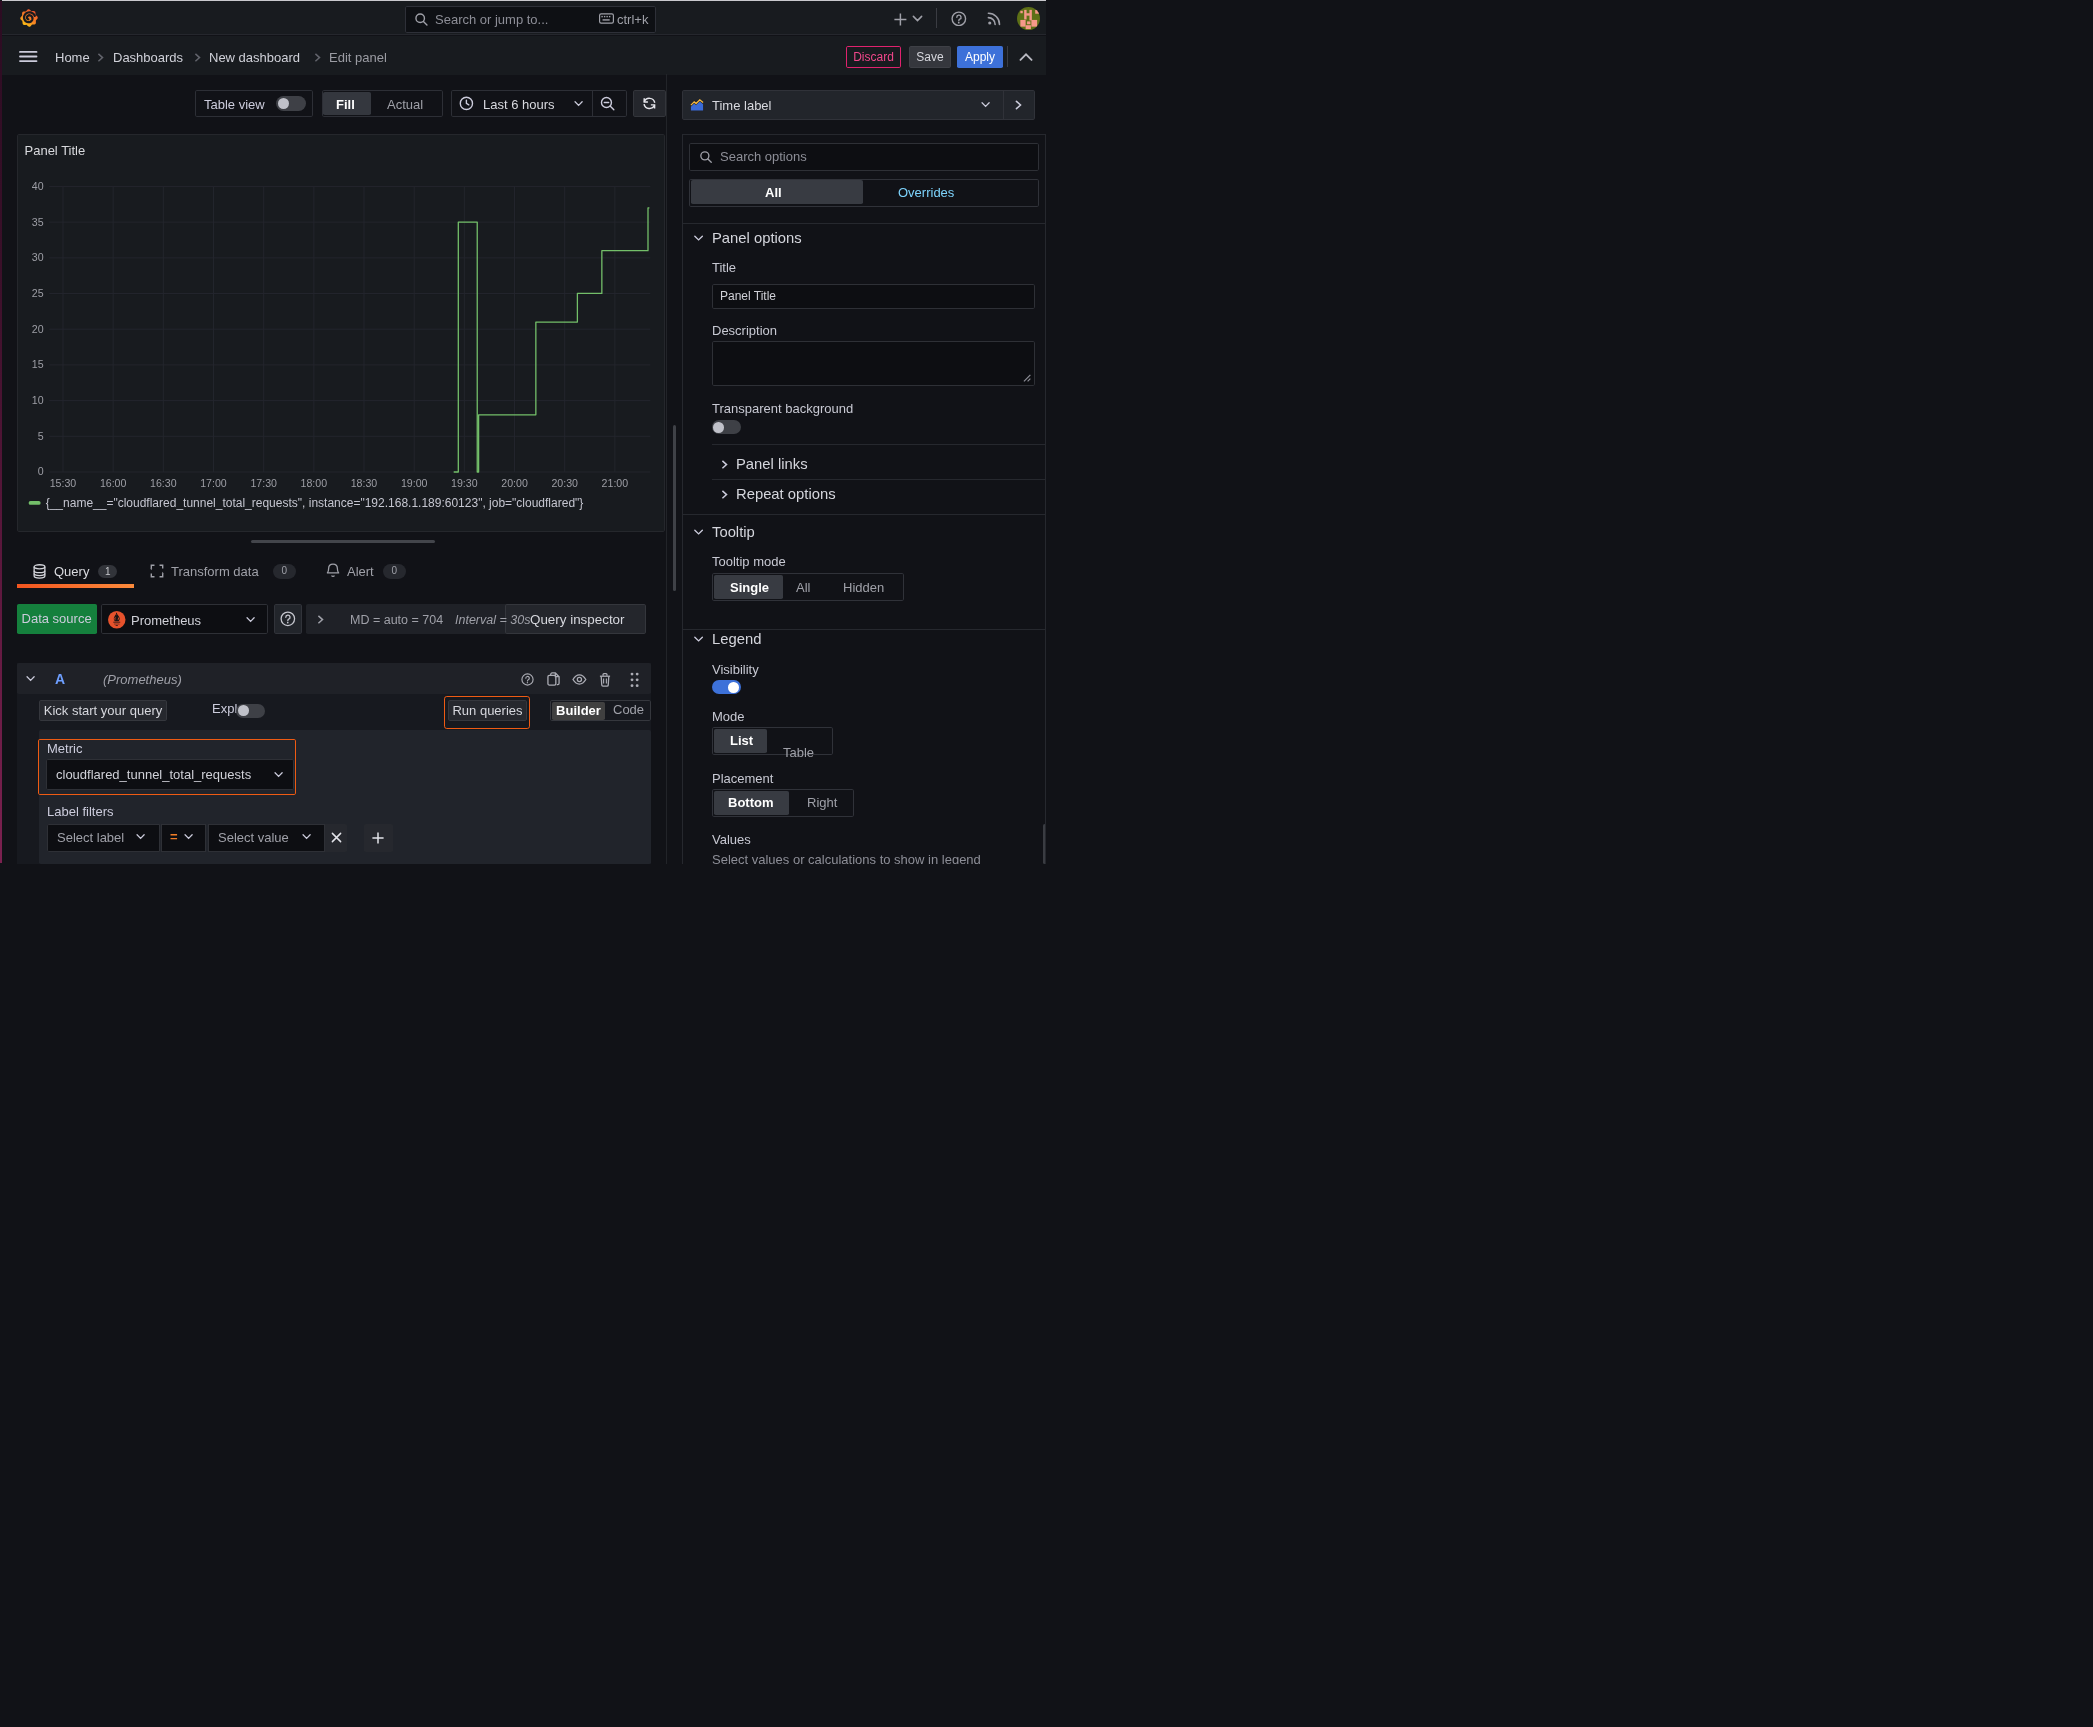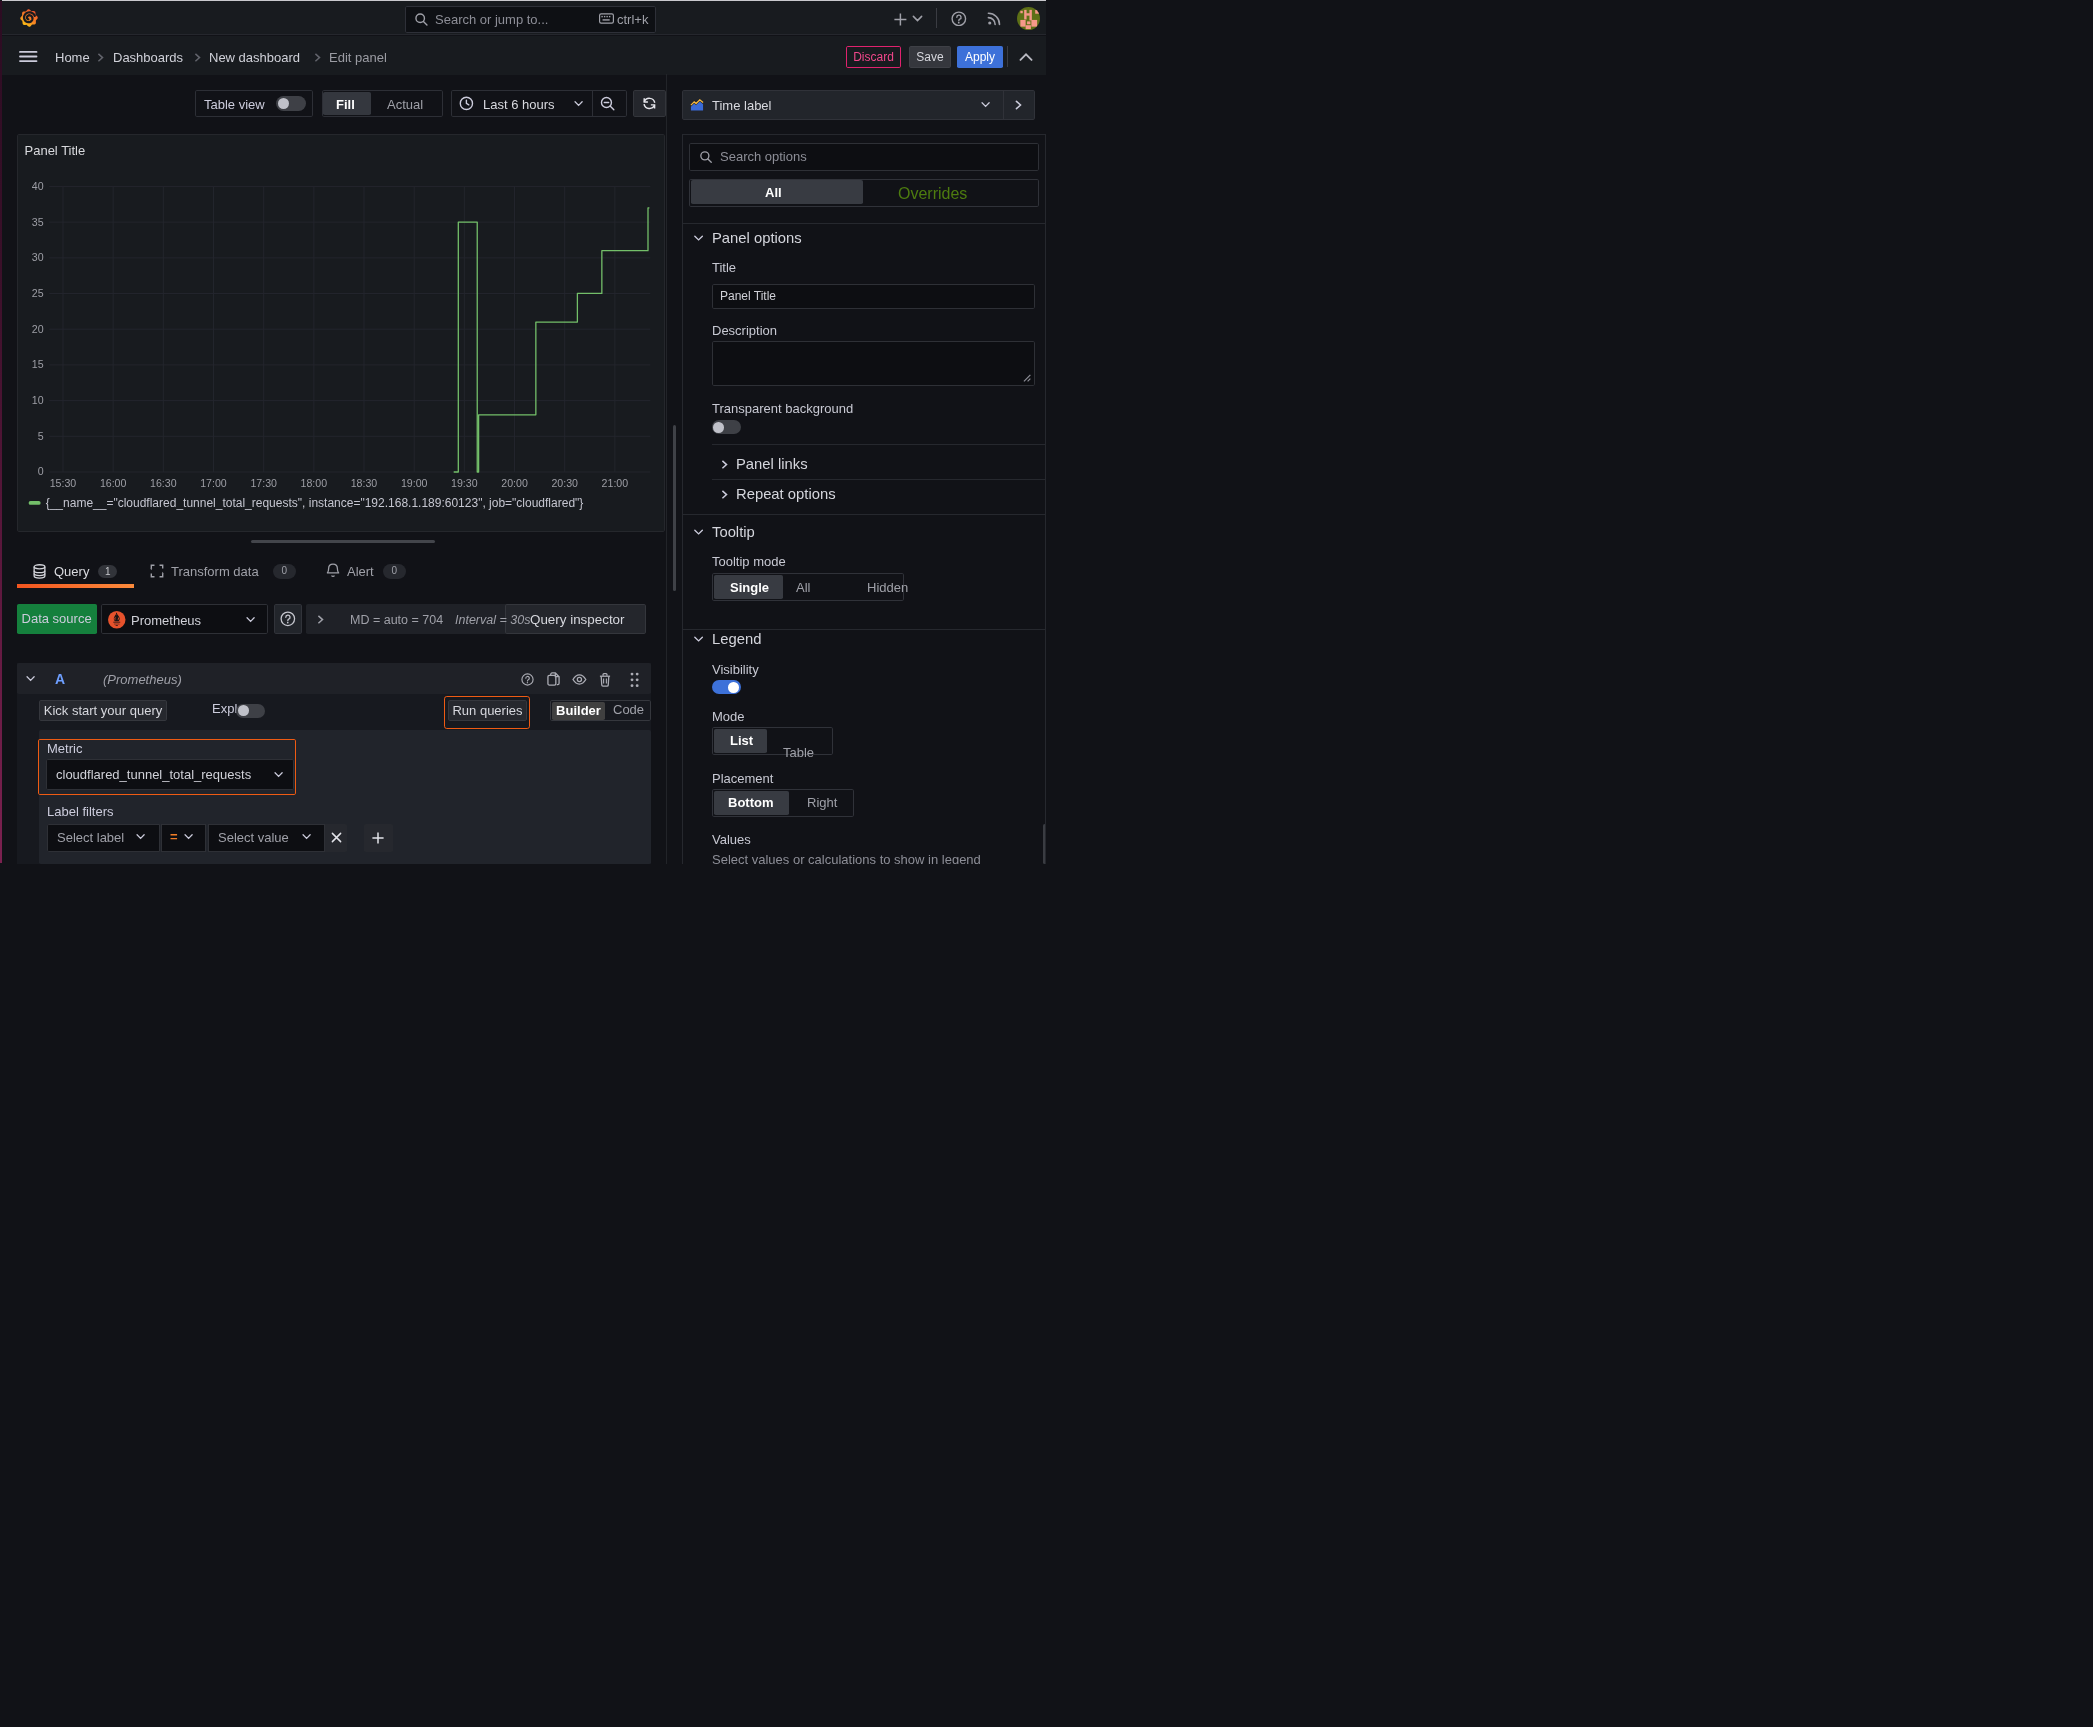--- a/index.html
+++ b/index.html
@@ -369,21 +369,21 @@
   <div class="abs" style="left:689px;top:143px;width:350px;height:28px;background:#0d0e12;border:0.9px solid #2e3036;border-radius:1.8px;"></div>
   <svg class="abs" style="left:699px;top:150px;" width="14" height="14" viewBox="0 0 16 16">
       <circle cx="6.7" cy="6.7" r="4.6" fill="none" stroke="#9fa0a8" stroke-width="1.5"></circle>
       <line x1="10.2" y1="10.2" x2="14" y2="14" stroke="#9fa0a8" stroke-width="1.5" stroke-linecap="round"></line>
     </svg>
   <div class="abs" style="left:720px;top:149px;font-size:13px;color:#8d8e97;">Search options</div>
 
   <div class="abs" style="left:689px;top:179px;width:350px;height:28px;border:0.9px solid #303239;border-radius:1.8px;"></div>
   <div class="abs" style="left:691px;top:180px;width:172px;height:24px;background:#383b42;border-radius:1.8px;"></div>
   <div class="abs" style="left:765px;top:185px;font-size:13px;color:#ffffff;font-weight:bold;">All</div>
-  <div class="abs" style="left:898px;top:185px;font-size:16px;color:#4d7c0f;">Overrides</div>
+  <div class="abs" style="left:898px;top:185px;font-size:13px;color:#7dd3fc;">Overrides</div>
 
   <div class="abs" style="left:682px;top:223px;width:363px;height:0.9px;background:#26282e;"></div>
   <svg class="abs" style="left:694px;top:235px;" width="9.2" height="6.5" viewBox="0 0 11 7">
       <path d="M1 1 L5.5 5.5 L10 1" fill="none" stroke="#ccccdc" stroke-width="1.6" stroke-linecap="round"></path>
     </svg>
   <div class="abs" style="left:712px;top:230px;font-size:14.8px;color:#d5d6dd;font-weight:500;">Panel options</div>
   <div class="abs" style="left:712px;top:260px;font-size:13px;color:#c8c9d3;">Title</div>
   <div class="abs" style="left:712px;top:284px;width:323px;height:24.5px;background:#0d0e12;border:0.9px solid #2e3036;border-radius:1.8px;"></div>
   <div class="abs" style="left:720px;top:289px;font-size:12px;color:#d0d1d8;">Panel Title</div>
   <div class="abs" style="left:712px;top:323px;font-size:13px;color:#c8c9d3;">Description</div>
@@ -408,21 +408,21 @@
   <div class="abs" style="left:682px;top:514px;width:363px;height:0.9px;background:#26282e;"></div>
   <svg class="abs" style="left:694px;top:529px;" width="9.2" height="6.5" viewBox="0 0 11 7">
       <path d="M1 1 L5.5 5.5 L10 1" fill="none" stroke="#ccccdc" stroke-width="1.6" stroke-linecap="round"></path>
     </svg>
   <div class="abs" style="left:712px;top:524px;font-size:14.8px;color:#d5d6dd;font-weight:500;">Tooltip</div>
   <div class="abs" style="left:712px;top:554px;font-size:13px;color:#c8c9d3;">Tooltip mode</div>
   <div class="abs" style="left:712px;top:573px;width:192px;height:28px;border:0.9px solid #303239;border-radius:1.8px;"></div>
   <div class="abs" style="left:714px;top:575px;width:69px;height:24px;background:#383b42;border-radius:1.8px;"></div>
   <div class="abs" style="left:730px;top:580px;font-size:13px;color:#ffffff;font-weight:bold;">Single</div>
   <div class="abs" style="left:796px;top:580px;font-size:13px;color:#9fa0a8;">All</div>
-  <div class="abs" style="left:843px;top:580px;font-size:13px;color:#9fa0a8;margin-left:24px;">Hidden</div>
+  <div class="abs" style="left:843px;top:580px;font-size:13px;color:#9fa0a8;">Hidden</div>
 
   <div class="abs" style="left:682px;top:629px;width:363px;height:0.9px;background:#26282e;"></div>
   <svg class="abs" style="left:694px;top:636px;" width="9.2" height="6.5" viewBox="0 0 11 7">
       <path d="M1 1 L5.5 5.5 L10 1" fill="none" stroke="#ccccdc" stroke-width="1.6" stroke-linecap="round"></path>
     </svg>
   <div class="abs" style="left:712px;top:631px;font-size:14.8px;color:#d5d6dd;font-weight:500;">Legend</div>
   <div class="abs" style="left:712px;top:662px;font-size:13px;color:#c8c9d3;">Visibility</div>
   <div class="abs" style="left:712px;top:680px;width:29px;height:14px;background:#3d71d9;border-radius:7.4px;"></div>
   <div class="abs" style="left:728px;top:682px;width:10.7px;height:10.7px;background:#ffffff;border-radius:50%;"></div>
   <div class="abs" style="left:712px;top:709px;font-size:13px;color:#c8c9d3;">Mode</div>

